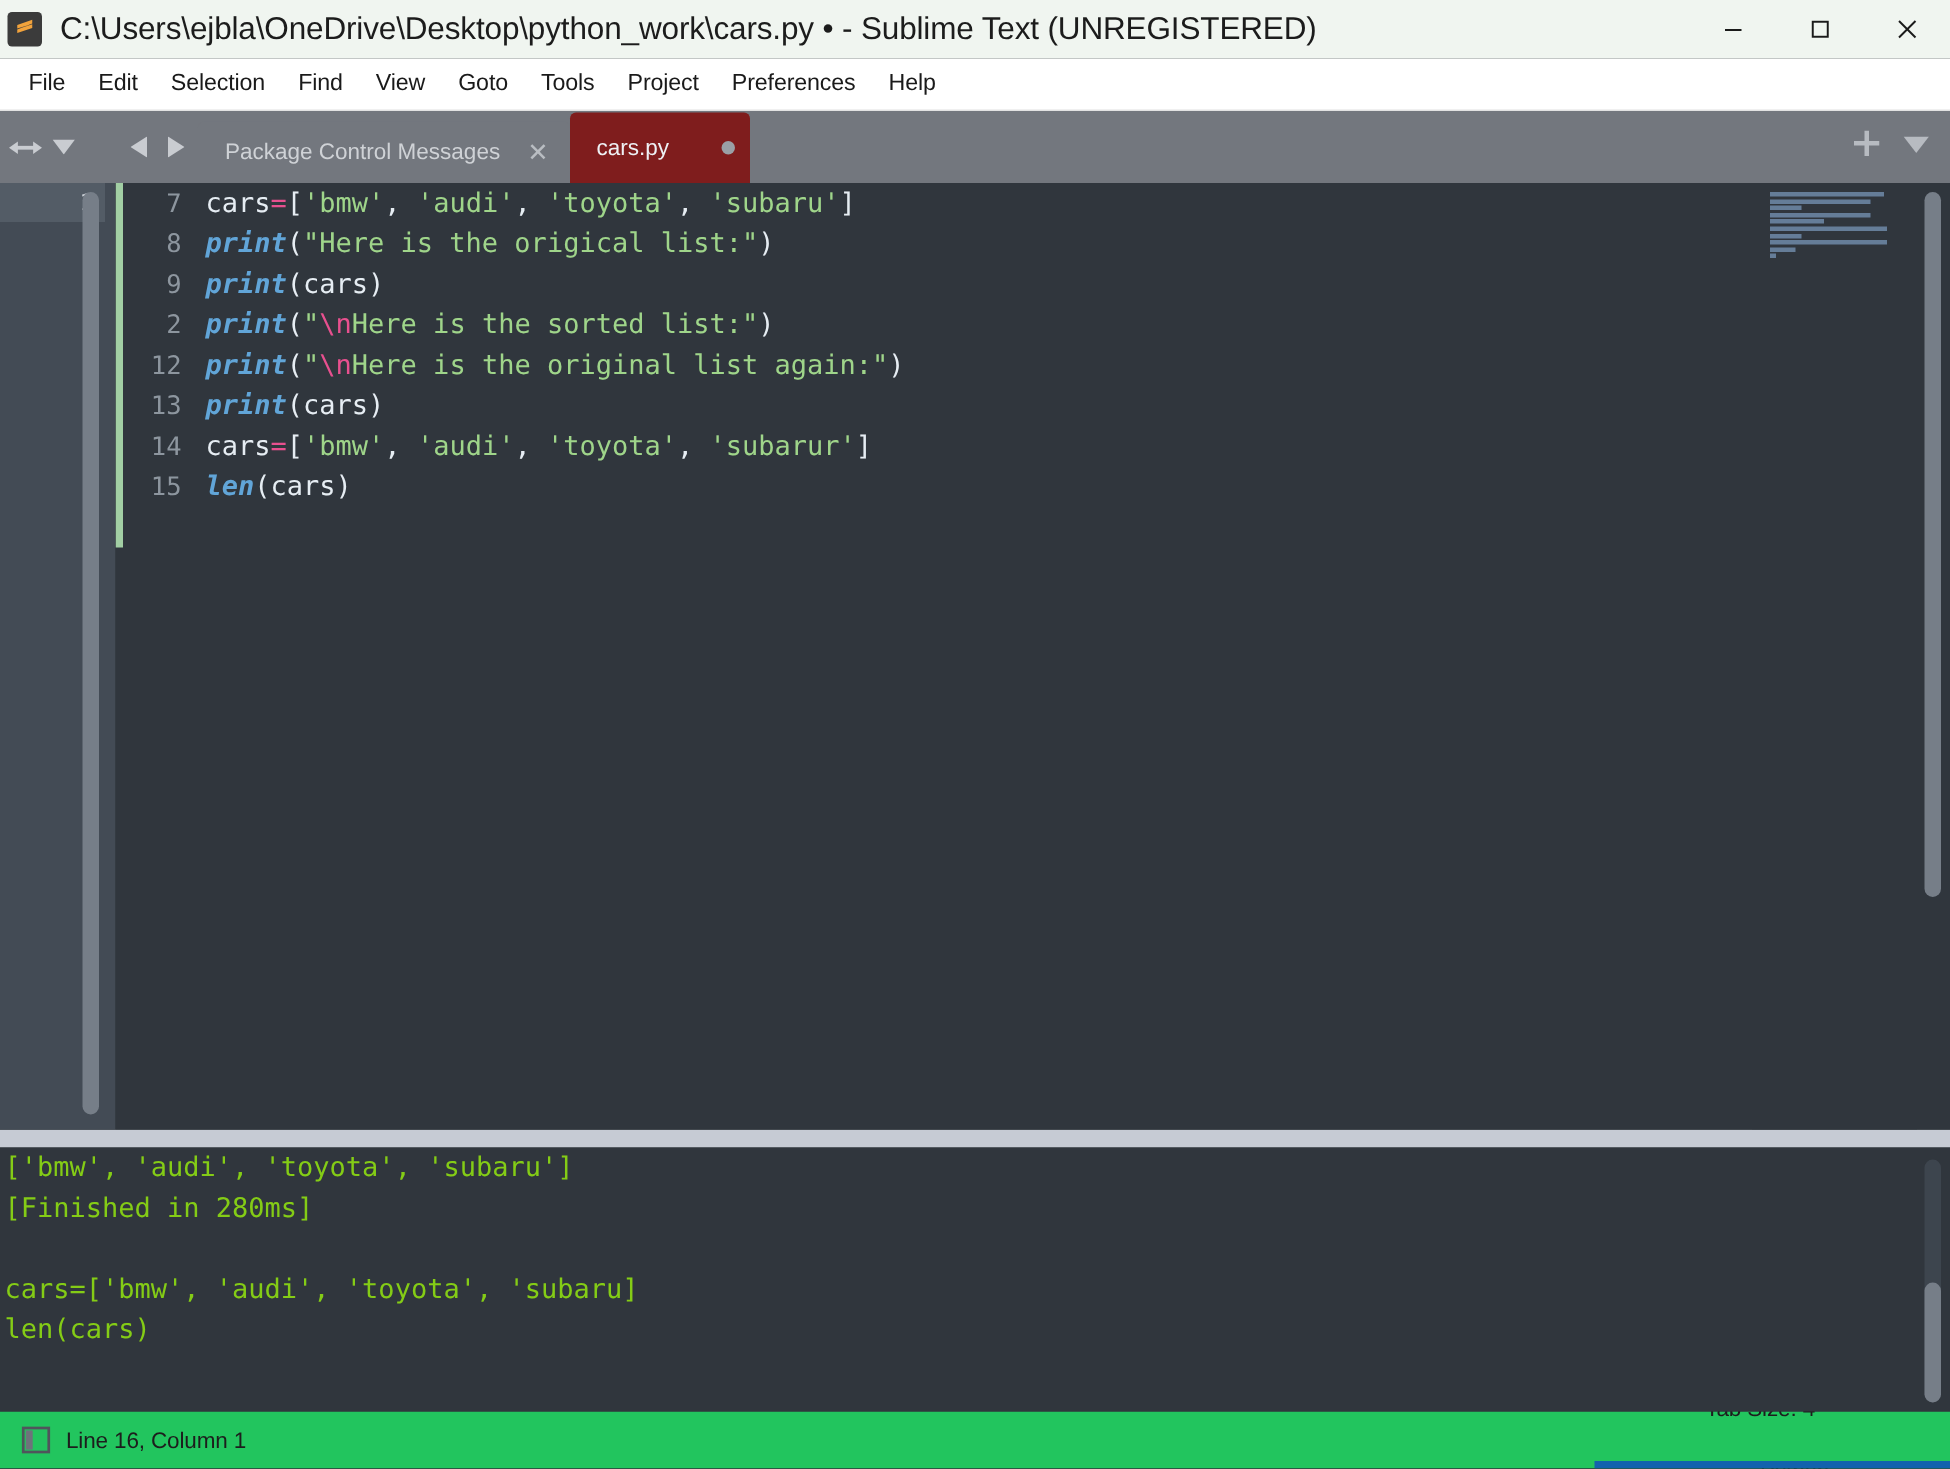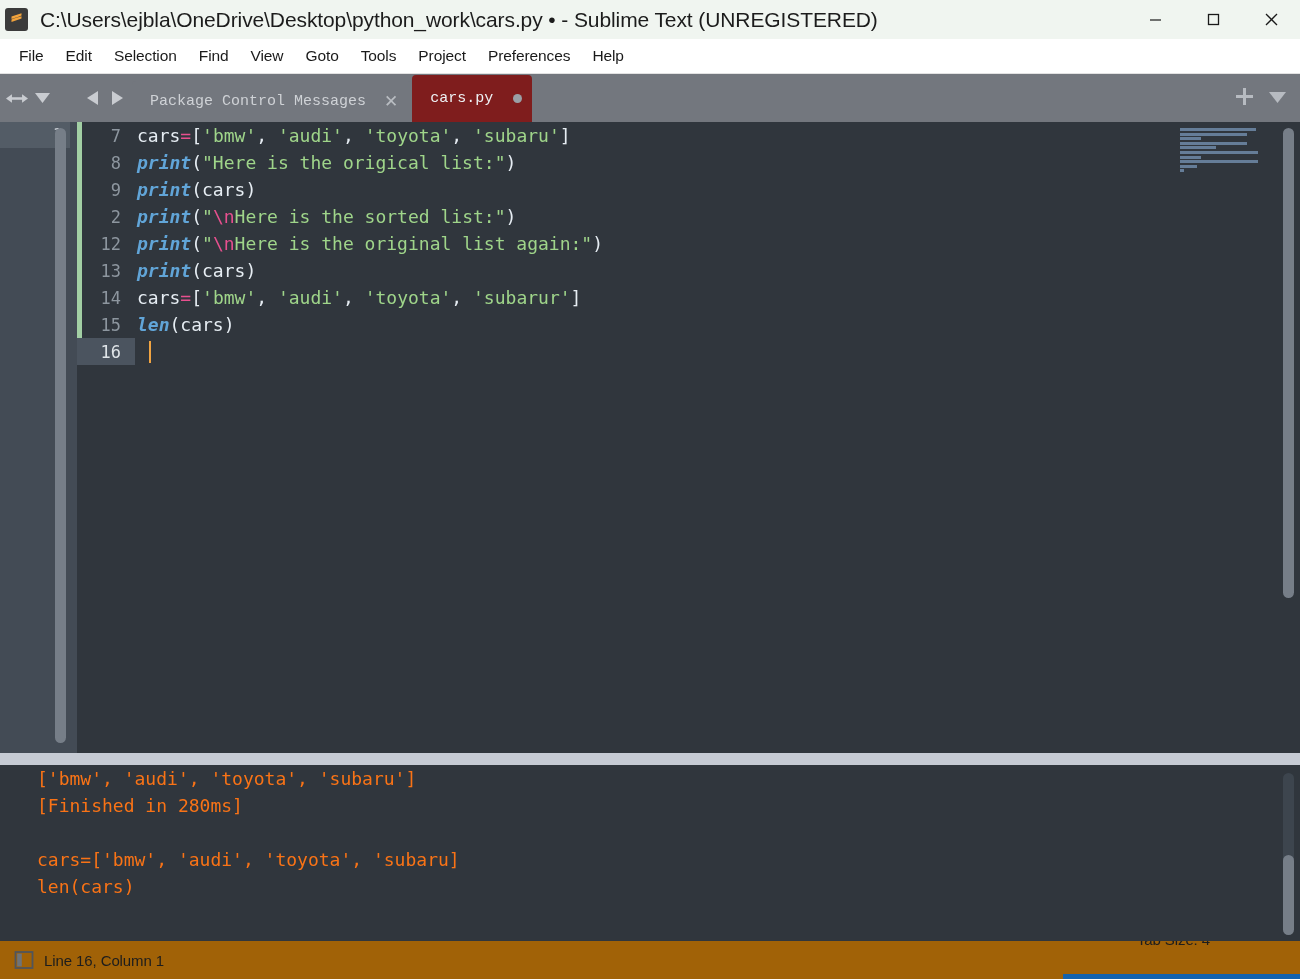--- a/index.html
+++ b/index.html
@@ -51,21 +51,21 @@
   .navbtn { width:22px; height:48px; display:flex; align-items:center; justify-content:center; }
   .navgap { width:22px; }
   .tabs { display:flex; align-items:flex-end; height:48px; }
   .tab {
     height:41px; display:flex; align-items:center; padding:0 14px 0 18px;
     font-size:15px; color:#d3d6da; white-space:nowrap; min-width:120px;
     border-top-left-radius:4px; border-top-right-radius:4px;
   }
   .tab.inactive { background:#73777e; color:#cfd2d6; }
   .tab.active { background:#7f1d1d; color:#eef1f4; height:47px; padding-right:10px; }
-  .tab-label { margin-right:18px;font-family:Liberation Mono, monospace; }
+  .tab-label { margin-right:18px; }
   .tab-close { font-size:17px; color:#b9bdc2; line-height:1; margin-left:auto; }
   .tab-dot { width:9px; height:9px; border-radius:50%; background:#9aa0a6; margin-left:auto; }
   .tabbar-right { margin-left:auto; display:flex; align-items:center; height:48px; padding-right:14px; gap:16px; }
 
   
   .editor-wrap { position:relative; flex:1 1 auto; display:flex; background:#30363d; min-height:0; }
   .sidepanel {
     width:70px; background:#434b55; flex:0 0 70px; position:relative;
   }
   .side-entry {
@@ -121,33 +121,33 @@
 
   
   .splitter { height:12px; background:#c6cbd4; flex:0 0 12px; }
 
   
   .console {
     position:relative; background:#30363d; flex:0 0 176px; overflow:hidden;
   }
   .console-inner { padding-left:3px; }
   .cline {
-    font-family:"DejaVu Sans Mono", monospace; font-size:18px; color:#f97316;
-    line-height:27px; white-space:pre; height:27px;margin-left:34px;
+    font-family:"DejaVu Sans Mono", monospace; font-size:18px; color:#84cc16;
+    line-height:27px; white-space:pre; height:27px;
   }
   .console-scrollbar {
     position:absolute; right:6px; top:8px; width:11px; bottom:6px; background:#3d454e; border-radius:6px;
   }
   .console-thumb {
     position:absolute; right:6px; top:90px; width:11px; height:80px; background:#767e88; border-radius:6px;
   }
 
   
   .statusbar {
-    height:38px; background:#a16207; display:flex; align-items:center;
+    height:38px; background:#22c55e; display:flex; align-items:center;
     flex:0 0 38px; padding:0 6px;
   }
   .status-icon { width:20px; height:20px; margin:0 10px 0 8px; flex:0 0 20px; }
   .status-text { font-size:15px; color:#1d1d1d; letter-spacing:-0.1px; }
   .status-right { margin-left:auto; display:flex; align-items:center; gap:0;flex-direction:column; }
   .status-right .status-text { margin-right:84px; }
   .status-right .status-text:last-child { margin-right:38px;margin-top:24px; }
 
   .taskbar { position:absolute; left:0; bottom:0; width:1300px; height:5px; }
   .taskbar-strip { position:absolute; left:1063px; bottom:0; width:237px; height:5px; background:#1362ad; }
@@ -285,26 +285,20 @@
             <span class="ln">13</span>
             <span class="code"><span class="tok-fn">print</span><span class="tok-punct">(</span><span class="tok-var">cars</span><span class="tok-punct">)</span></span>
           </div>
           <div class="line">
             <span class="ln">14</span>
             <span class="code"><span class="tok-var">cars</span><span class="tok-op">=</span><span class="tok-punct">[</span><span class="tok-str">'bmw'</span><span class="tok-punct">, </span><span class="tok-str">'audi'</span><span class="tok-punct">, </span><span class="tok-str">'toyota'</span><span class="tok-punct">, </span><span class="tok-str">'subarur'</span><span class="tok-punct">]</span></span>
           </div>
           <div class="line">
             <span class="ln">15</span>
             <span class="code"><span class="tok-fn">len</span><span class="tok-punct">(</span><span class="tok-var">cars</span><span class="tok-punct">)</span></span>
-          </div>
-          <div class="line current">
-            <div class="ln-bg"></div>
-            <span class="ln">16</span>
-            <span class="code"></span>
-            <div class="cursor"></div>
           </div>
         </div>
 
       <div class="minimap">
         <div class="mm-wrap" id="minimap-lines">
             <div class="mm-line" style="width: 76px;"></div>
             <div class="mm-line" style="width: 66.5px;"></div>
             <div class="mm-line" style="width: 20.9px;"></div>
             <div class="mm-line" style="width: 66.5px;"></div>
             <div class="mm-line" style="width: 36.1px;"></div>

